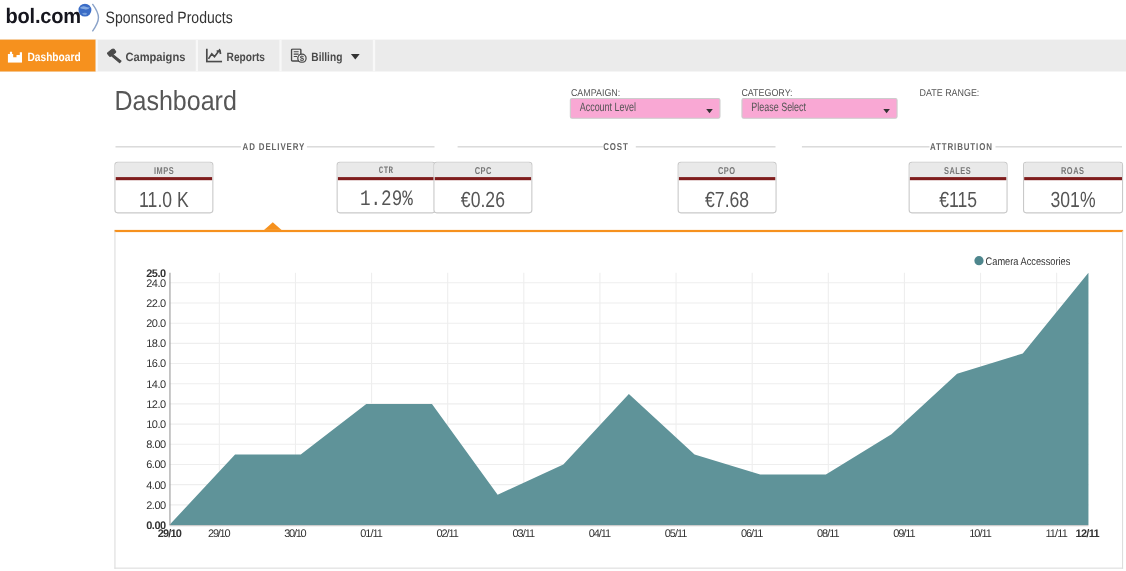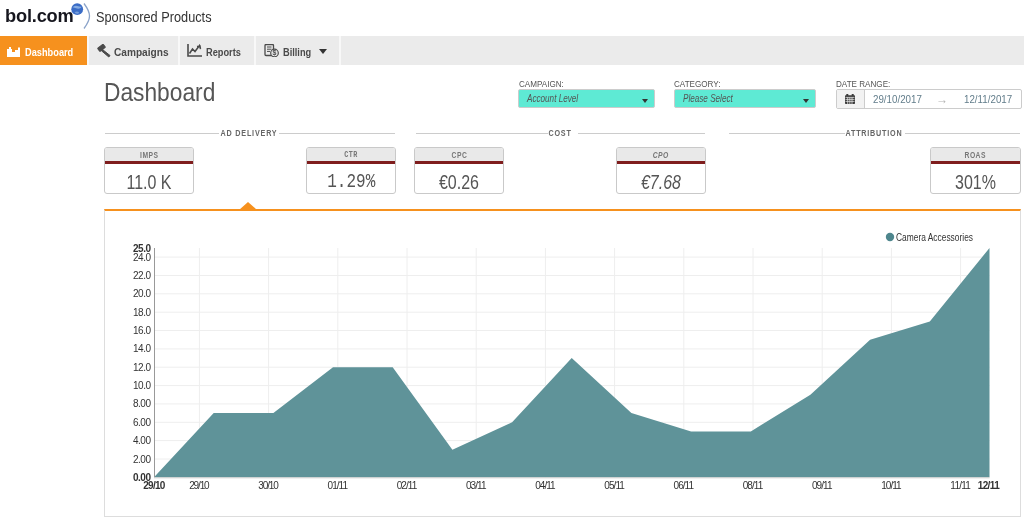--- a/index.html
+++ b/index.html
@@ -15,21 +15,21 @@
   #nav{left:0;top:36px;width:1024px;height:29px;background:#ebebeb;}
   .tabtxt{position:absolute;top:9.5px;font-size:11px;font-weight:bold;color:#4a4a4a;line-height:13px;transform:scaleX(0.84);transform-origin:left center;white-space:pre;}
   #tab-dash{left:0;top:0;width:87px;height:29px;background:#f6911e;}
   .vsep{position:absolute;top:0;width:2px;height:29px;background:#f8f8f8;}
 
   
   #h1{left:104px;top:77.5px;font-size:25px;color:#565656;line-height:28px;transform:scaleX(0.91);transform-origin:left center;}
 
   
   .flabel{font-size:9px;color:#555;transform:scaleX(0.9);transform-origin:left center;white-space:pre;}
-  .selbox{width:135px;height:17px;border:1px solid #ccc;border-radius:2px;background:#5eead4;font-style:italic;}
+  .selbox{width:135px;height:17px;border:1px solid #ccc;border-radius:2px;background:#f9a8d4;}
   .seltxt{position:absolute;left:8px;top:0;font-size:11px;color:#555;line-height:17px;transform:scaleX(0.74);transform-origin:left center;white-space:pre;}
   .caret{position:absolute;right:6.5px;top:8.5px;width:0;height:0;border-left:3.6px solid transparent;border-right:3.6px solid transparent;border-top:4.6px solid #333;}
 
   #datebox{left:835.5px;top:89px;width:184px;height:18px;border:1px solid #ccc;border-radius:2px;background:#fff;}
   #calcell{position:absolute;left:0;top:0;width:27px;height:18px;background:#f2f2f2;border-right:1px solid #ccc;}
   .dtxt{position:absolute;top:0;line-height:18px;font-size:11.5px;color:#617c8a;transform:scaleX(0.85);transform-origin:left center;white-space:pre;}
 
   
   .gtitle{top:128px;width:120px;height:11px;font-size:9px;font-weight:bold;color:#666;text-align:center;white-space:nowrap;transform:scaleX(0.8);letter-spacing:1px;}
   .gline{top:133px;height:1px;background:#ccc;}
@@ -100,62 +100,50 @@
   <div class="abs selbox" style="left:518px;top:89px;">
       <span class="seltxt">Account Level</span>
       <span class="caret"></span>
     </div>
   <div class="abs flabel" style="left:674px;top:79px;">CATEGORY:</div>
   <div class="abs selbox" style="left:674px;top:89px;width:140px;">
       <span class="seltxt">Please Select</span>
       <span class="caret"></span>
     </div>
   <div class="abs flabel" style="left:836px;top:79px;">DATE RANGE:</div>
-  <div class="abs" id="datebox">
-    <div id="calcell">
-      <svg style="position:absolute;left:8px;top:4px" width="10" height="10" viewBox="0 0 10 10">
-        <rect x="1.3" y="0" width="2" height="2.2" fill="#3c3c3c"></rect>
-        <rect x="6.7" y="0" width="2" height="2.2" fill="#3c3c3c"></rect>
-        <rect x="0" y="1.2" width="10" height="8.8" rx="0.8" fill="#3c3c3c"></rect>
-        <g stroke="#f2f2f2" stroke-width="0.7">
-          <path d="M0.5 3.4 H9.5 M0.5 5.4 H9.5 M0.5 7.4 H9.5"></path>
-          <path d="M2.7 3.4 V10 M4.85 3.4 V10 M7 3.4 V10"></path>
-        </g>
-      </svg>
-    </div>
-    <div class="dtxt" style="left:36px;">29/10/2017</div>
-    <div class="dtxt" style="left:99px;color:#b5b5b5;font-size:14px;">→</div>
-    <div class="dtxt" style="left:127px;">12/11/2017</div>
-  </div>
 
   <div class="abs gtitle" style="left:189px;">AD DELIVERY</div>
   <div class="abs gline" style="left:104.5px;width:114.5px;"></div>
   <div class="abs gline" style="left:279px;width:115.5px;"></div>
   <div class="abs gtitle" style="left:500px;">COST</div>
   <div class="abs gline" style="left:415.5px;width:132.5px;"></div>
   <div class="abs gline" style="left:578px;width:126.5px;"></div>
   <div class="abs gtitle" style="left:814px;">ATTRIBUTION</div>
   <div class="abs gline" style="left:728.5px;width:116px;"></div>
   <div class="abs gline" style="left:904.5px;width:115.5px;"></div>
 
   <div class="card" style="left:104px;">
       <div class="chead"><span>IMPS</span></div>
       <div class="cval">11.0 K</div>
     </div>
   <div class="card" style="left:305.5px;width:88.5px;font-family:Liberation Mono, monospace;">
       <div class="chead"><span>CTR</span></div>
       <div class="cval">1.29%</div>
     </div>
-  <div class="card" style="left:414px;">
+  <div class="card" style="left:394px;">
       <div class="chead"><span>CPC</span></div>
       <div class="cval">€0.26</div>
     </div>
-  <div class="card" style="left:615.5px;font-style:italic;">
+  <div class="card" style="left:615.5px;">
       <div class="chead"><span>CPO</span></div>
       <div class="cval">€7.68</div>
+    </div>
+  <div class="card" style="left:825.5px;">
+      <div class="chead"><span>SALES</span></div>
+      <div class="cval">€115</div>
     </div>
   <div class="card" style="left:929.5px;width:89px;">
       <div class="chead"><span>ROAS</span></div>
       <div class="cval">301%</div>
     </div>
 
   <div class="abs" id="tri"></div>
 
   <div class="abs" id="panel">
     <svg width="914" height="303" viewBox="0 0 914 303" style="position:absolute;left:0;top:0">

